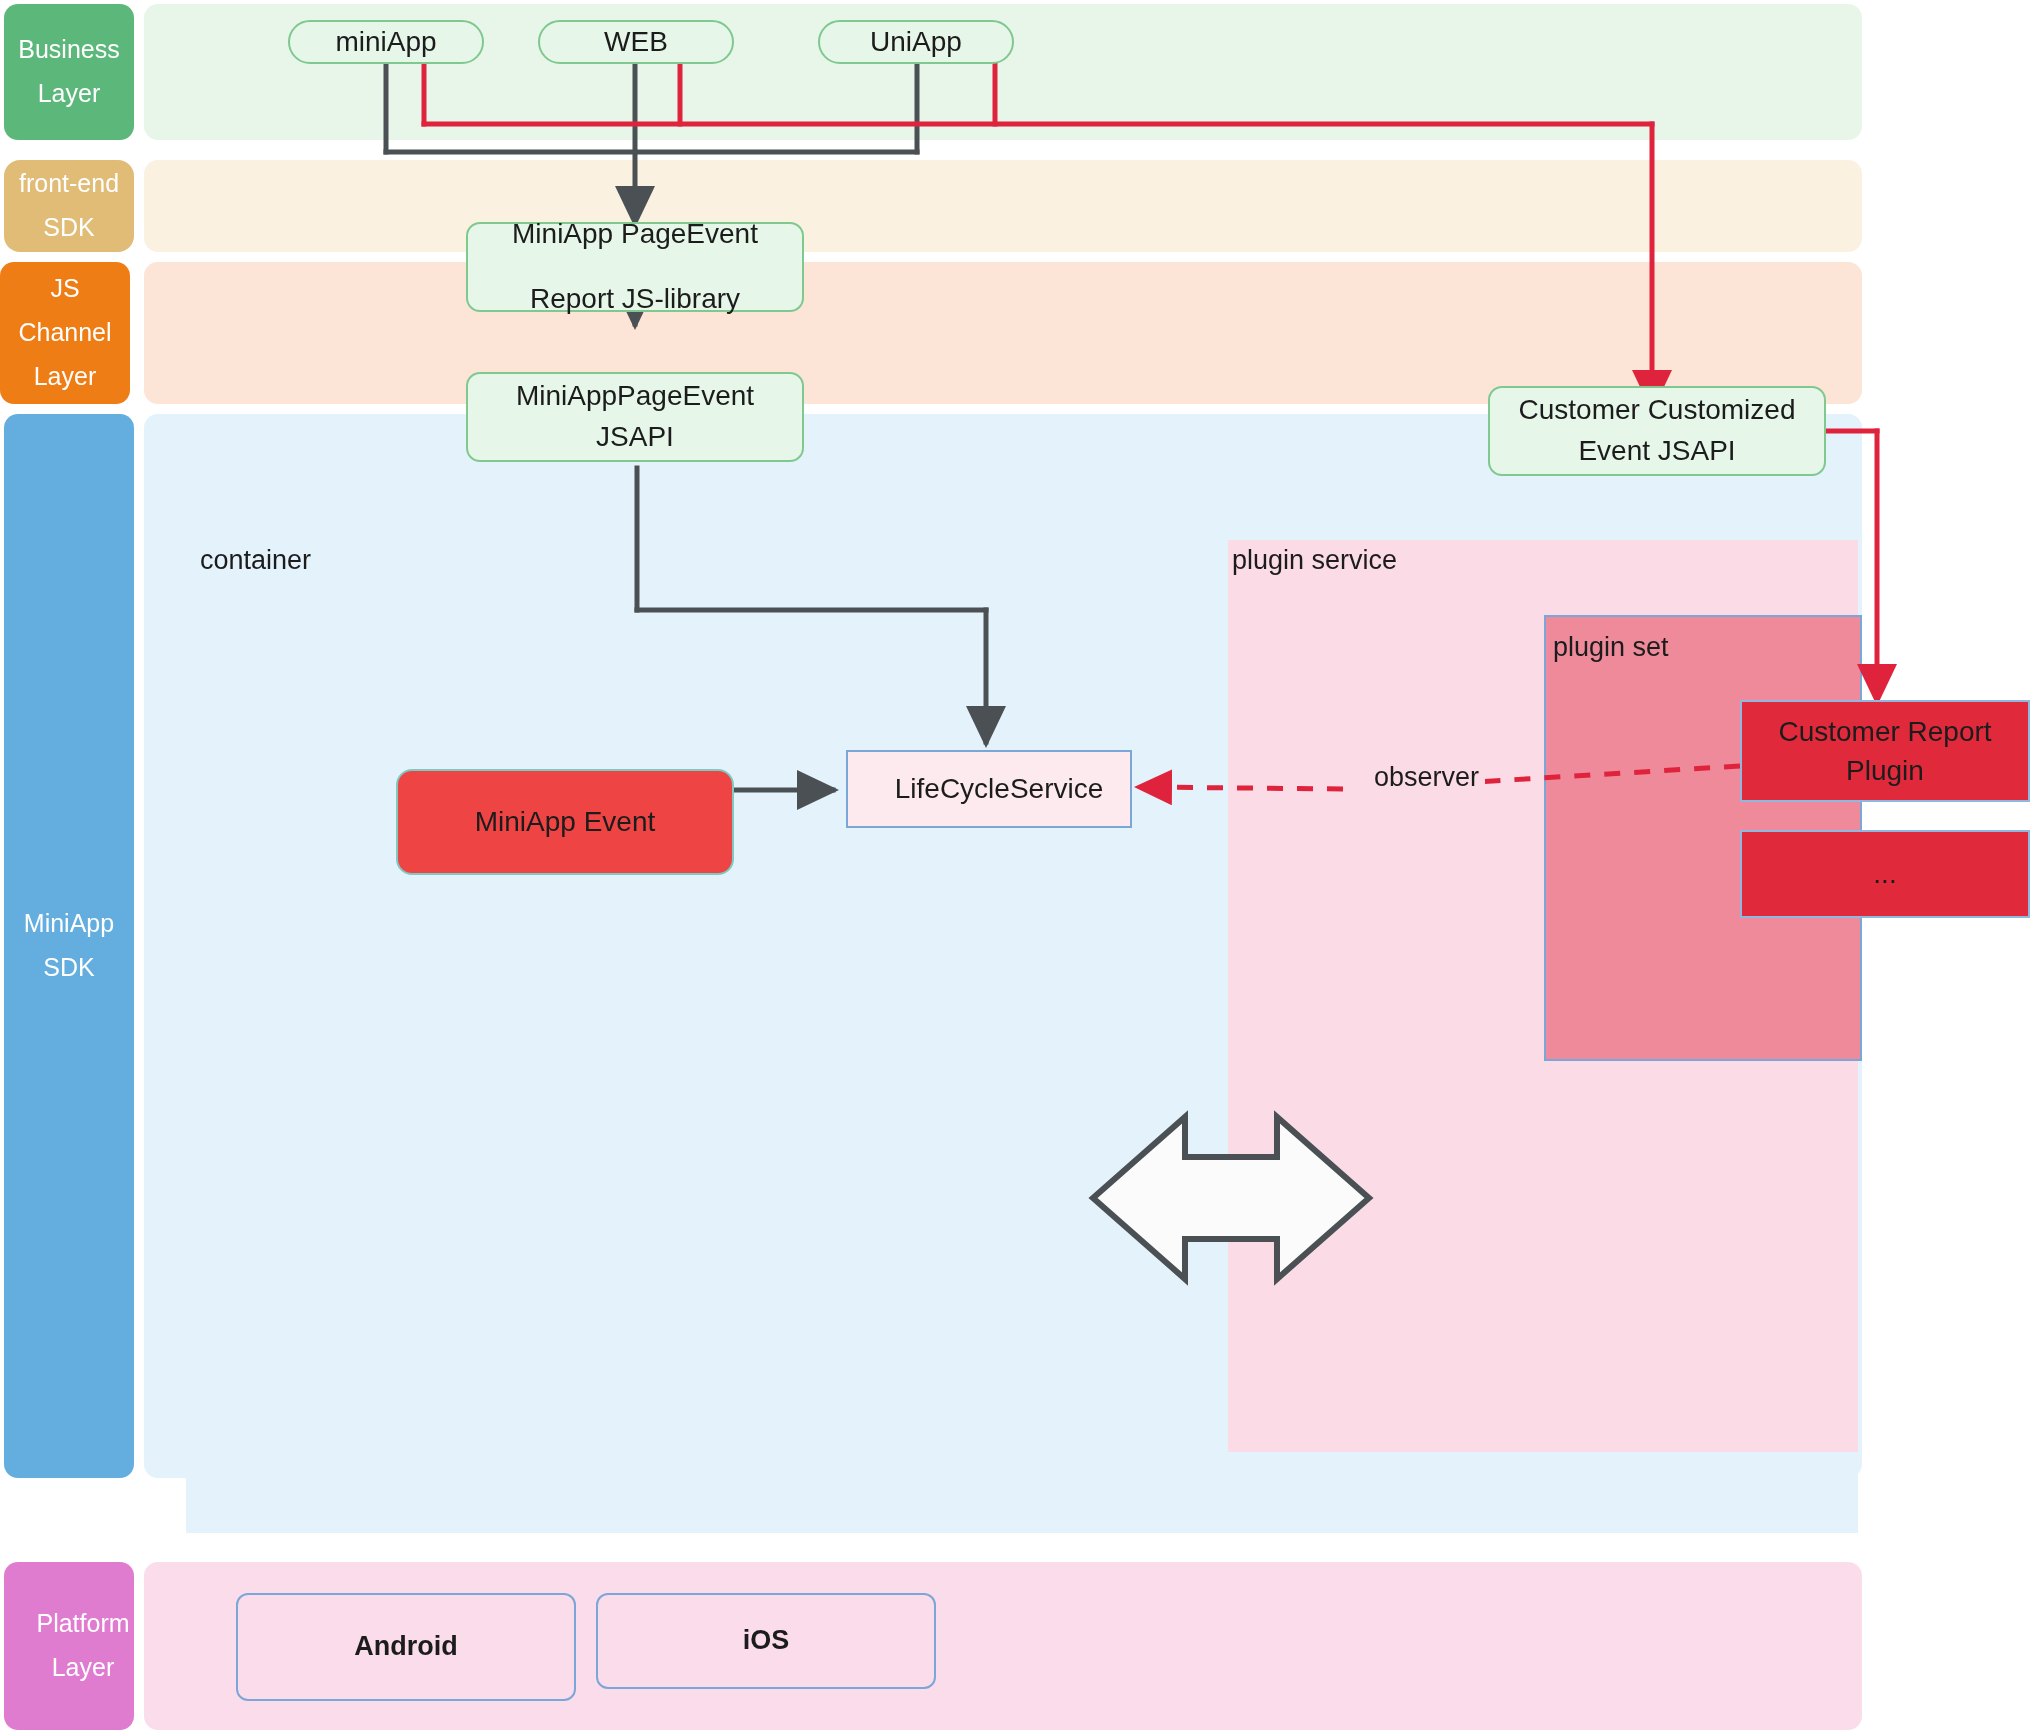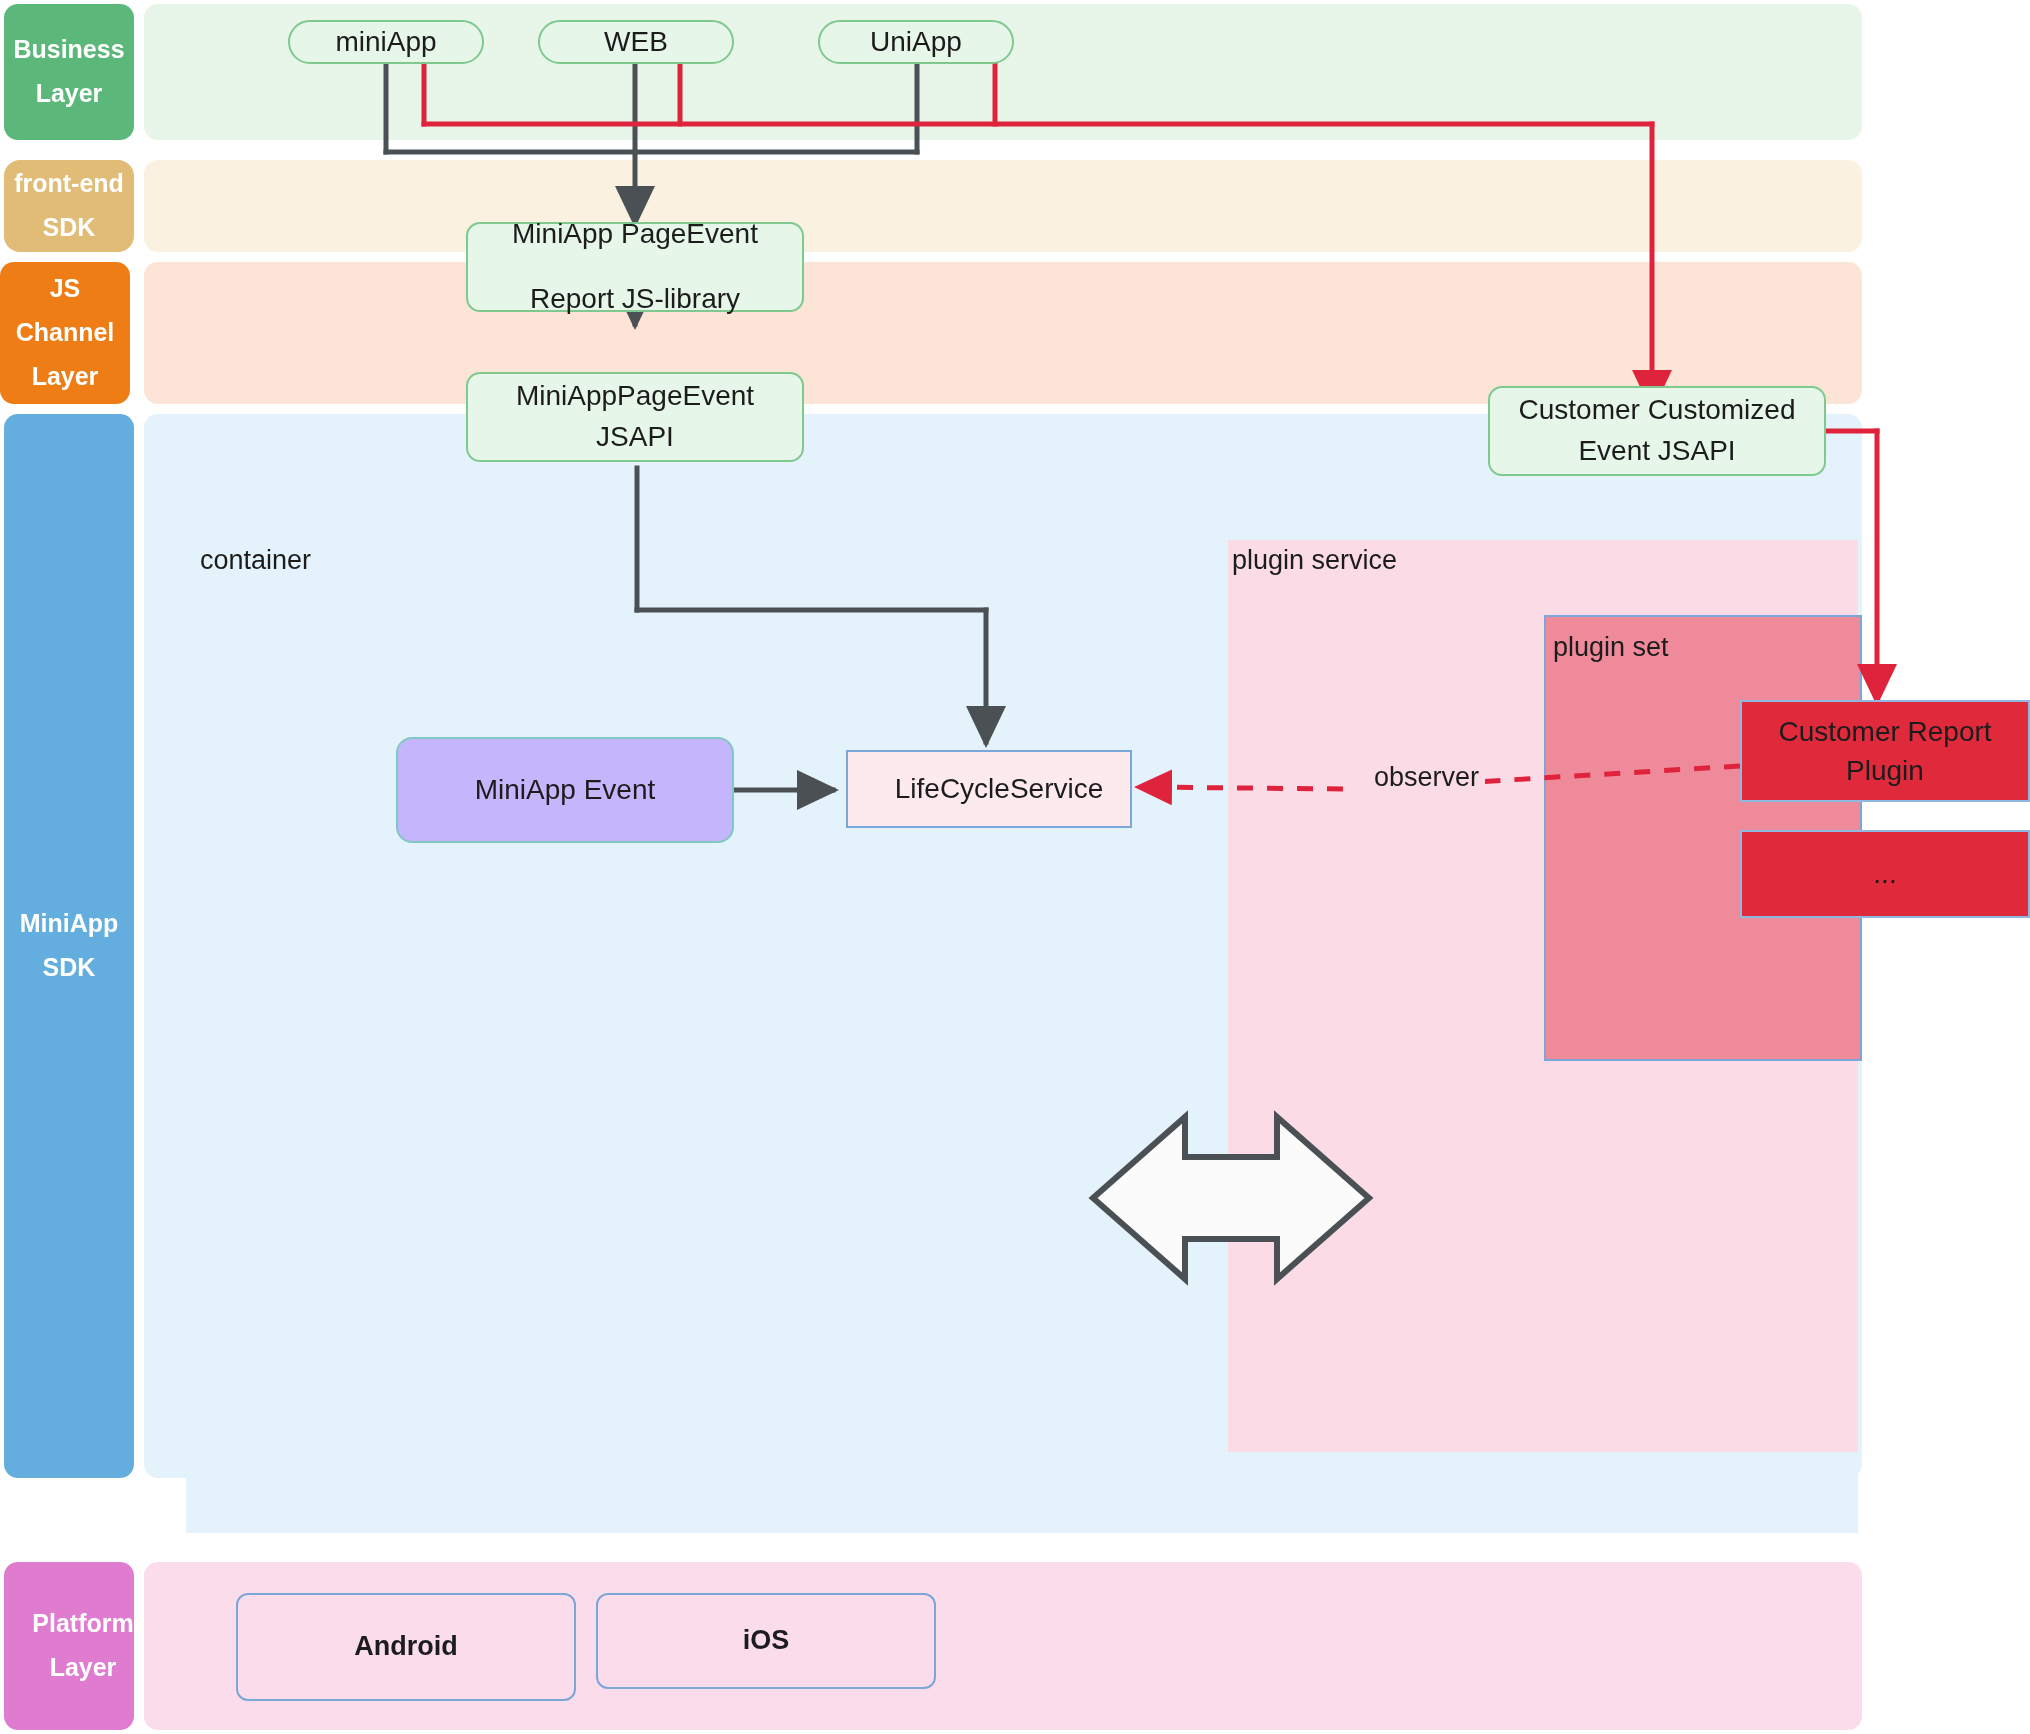--- a/index.html
+++ b/index.html
@@ -11,21 +11,21 @@
   }
   #stage { position: relative; width: 2030px; height: 1734px; }
 
   
   .layer-chip {
     position: absolute;
     border-radius: 14px;
     display: flex; flex-direction: column;
     align-items: center; justify-content: center;
     color: #ffffff;
-    font-weight: bold;
+    font-weight: normal;
     font-size: 25px;
     line-height: 1.75;
     text-align: center;
   }
   
   .band { position: absolute; border-radius: 14px; }
 
   
   .pill {
     position: absolute;
@@ -46,24 +46,25 @@
     align-items: center; justify-content: center;
     font-size: 28px; color: #1c1c1c;
     line-height: 1.4; text-align: center;
   }
   .rect-red {
     background: #e02a3c;
     border: 2px solid #8fb8e0;
     color: #1c1c1c;
   }
   .rect-red-round {
-    background: #c4b5fd;
+    background: #ef4444;
     border: 2px solid #7fc9c0;
     border-radius: 16px;
     color: #1c1c1c;
+    margin-top: 32px;
   }
   .rect-lcs {
     background: #fdeaee;
     border: 2px solid #7aa7d8;
     padding-left: 20px;
   }
   .rect-plat {
     background: #fbdceb;
     border: 2px solid #7aa7d8;
     border-radius: 12px;

